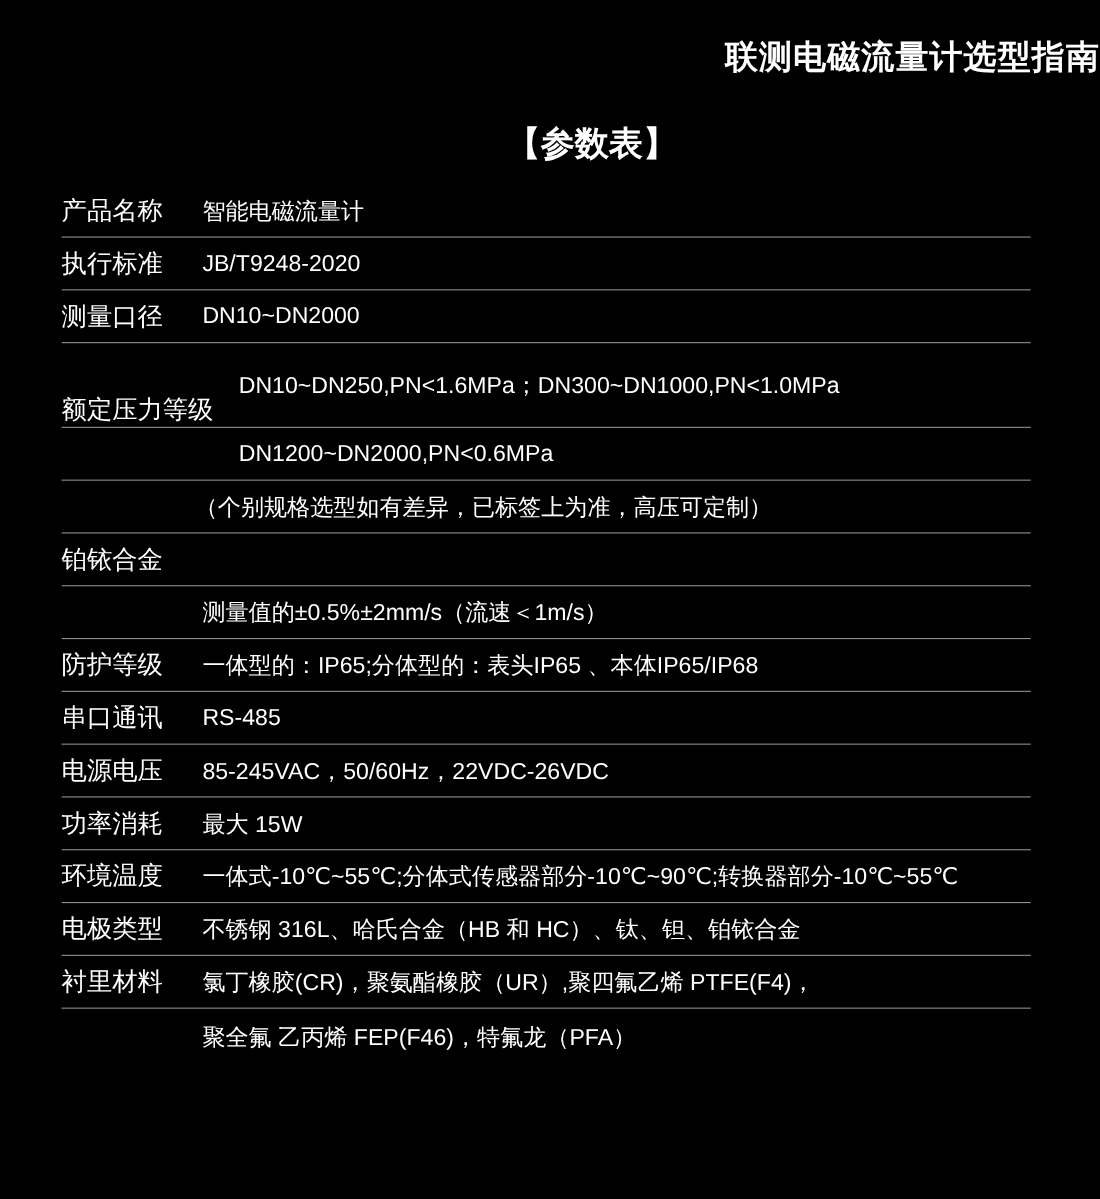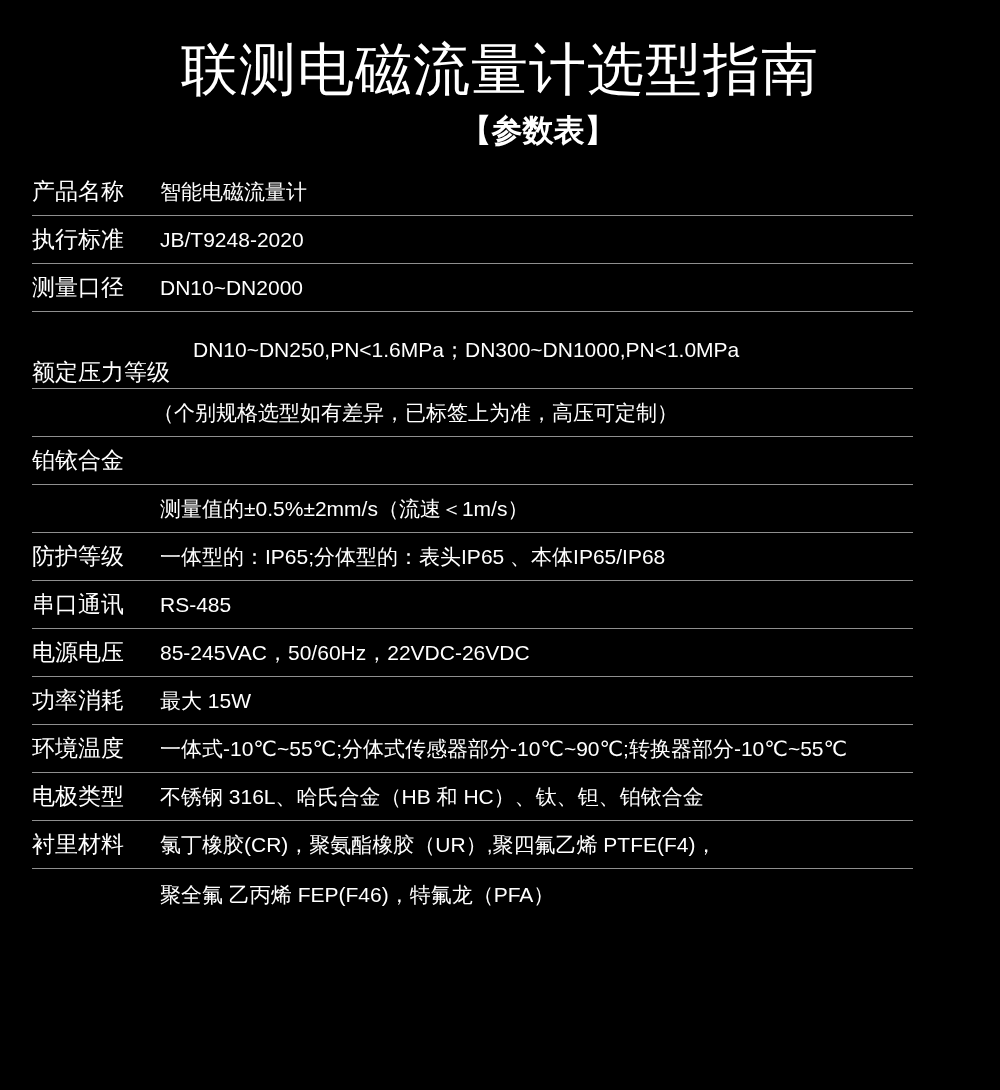--- a/index.html
+++ b/index.html
@@ -14,41 +14,41 @@
     background: #000000;
     color: #ffffff;
     font-family: "Liberation Sans", "DejaVu Sans", sans-serif;
     overflow: hidden;
   }
   .title {
     position: absolute;
     top: 32px;
     left: 0;
     width: 100%;
-    text-align: center;
-    font-size: 57px;
-    font-weight: normal;
+    text-align: right;
+    font-size: 30px;
+    font-weight: bold;
     letter-spacing: 1px;
     color: #ffffff;
   }
   .subtitle {
     position: absolute;
     top: 110px;
     left: 0;
     width: 100%;
     text-align: center;
     font-size: 31px;
     font-weight: bold;
     color: #ffffff;
     padding-left: 38px;
   }
   .spec-table {
     position: absolute;
     top: 168px;
-    left: 32px;
+    left: 56px;
     width: 881px;
   }
   .row {
     display: flex;
     align-items: center;
     min-height: 48px;
     border-bottom: 1px solid #8f8f8f;
     box-sizing: border-box;
   }
   .row.last {
@@ -98,20 +98,24 @@
     <div class="row">
       <div class="label">测量口径</div>
       <div class="value">DN10~DN2000</div>
     </div>
 
     <div class="row wide">
       <div class="label">额定压力等级</div>
       <div class="value">DN10~DN250,PN&lt;1.6MPa；DN300~DN1000,PN&lt;1.0MPa</div>
     </div>
 
+    <div class="row wide">
+      <div class="label"></div>
+      <div class="value">DN1200~DN2000,PN&lt;0.6MPa</div>
+    </div>
 
     <div class="row note">
       <div class="label"></div>
       <div class="value">（个别规格选型如有差异，已标签上为准，高压可定制）</div>
     </div>
 
     <div class="row">
       <div class="label">铂铱合金</div>
     </div>
 

